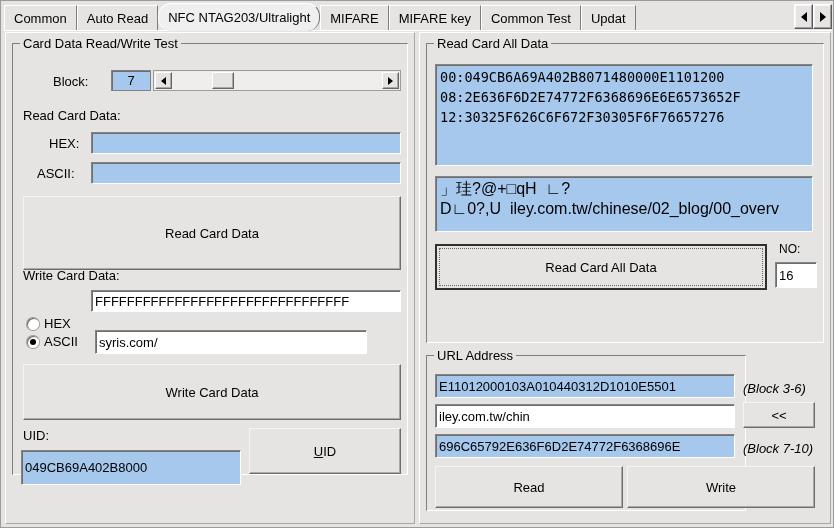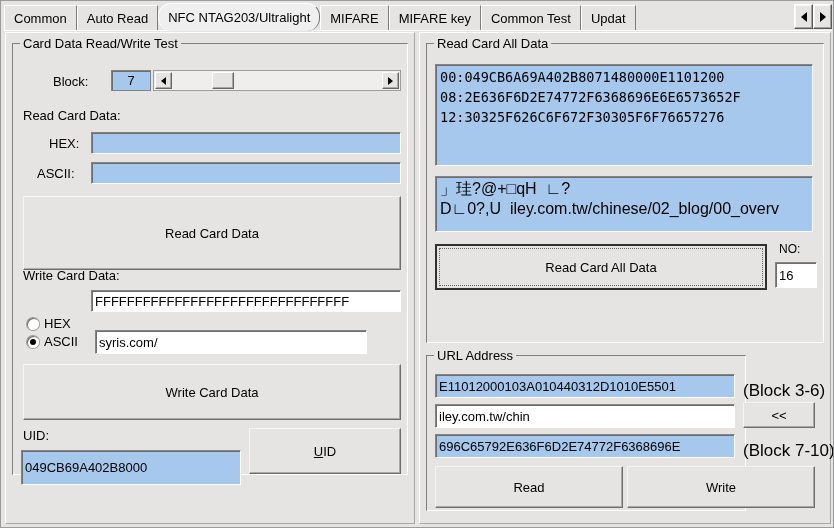--- a/index.html
+++ b/index.html
@@ -284,23 +284,24 @@
     color: #000;
     white-space: pre;
   }
   .textarea.ascii .line {
     font-family: "Liberation Sans", sans-serif;
     font-size: 16px;
     line-height: 20px;
   }
   .small-lbl {
     position: absolute;
-    font-size: 17px;
-    color: #000;
-    white-space: nowrap;
+    font-size: 13px;
+    color: #000;
+    white-space: nowrap;
+    font-style: italic;
   }
 </style>
 </head>
 <body>
 
 <div class="app">
 
   <div class="tabstrip">
     <div class="tabs-row">
       <div class="tab">

